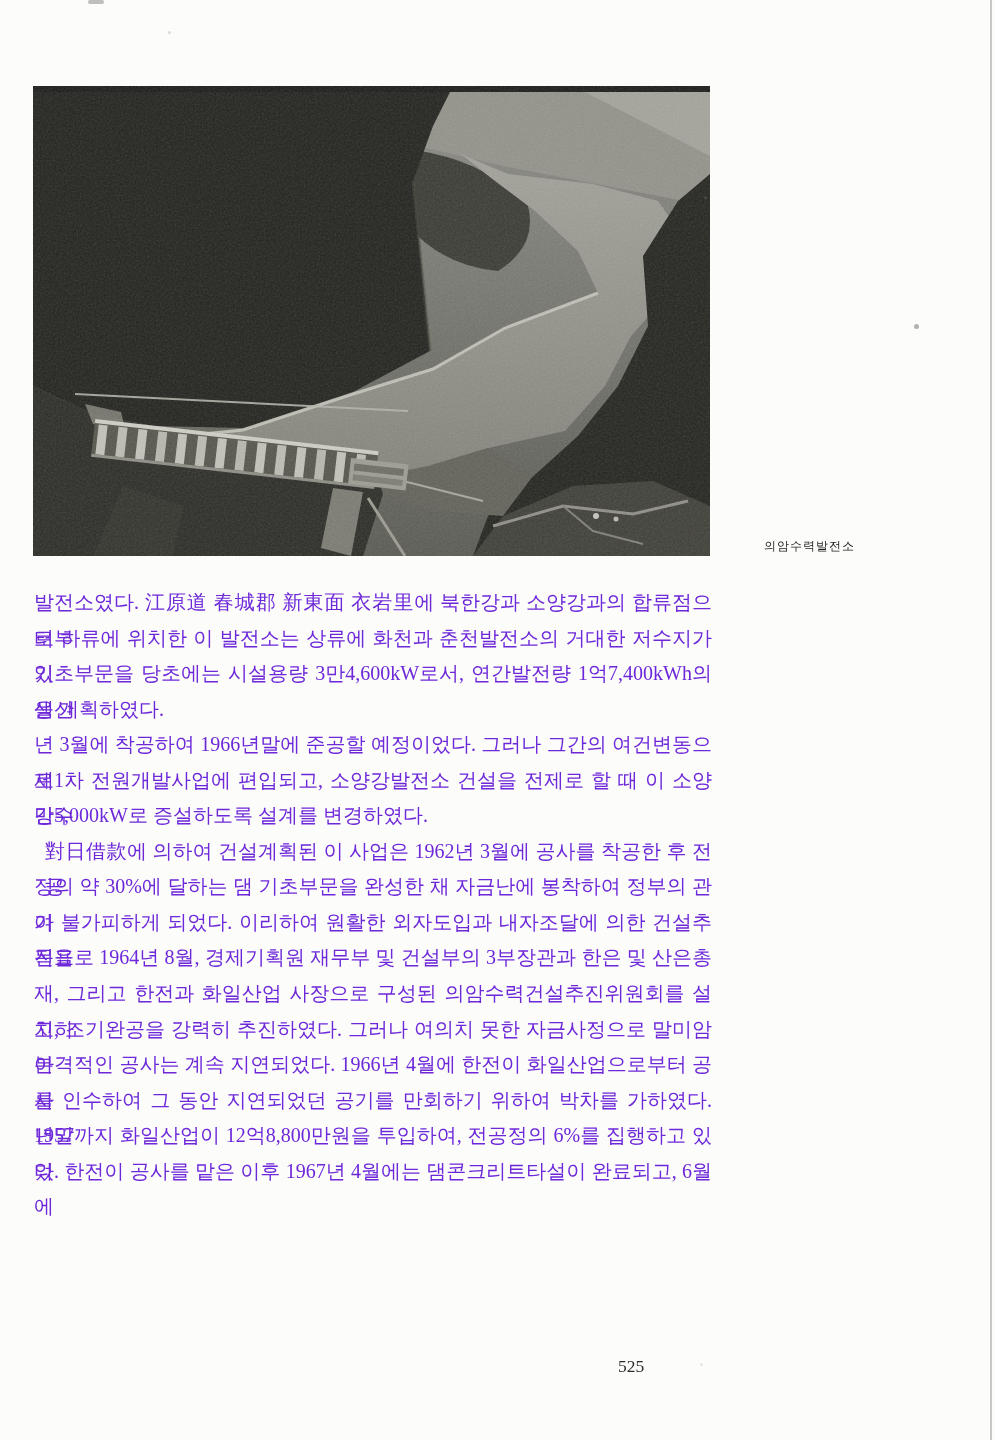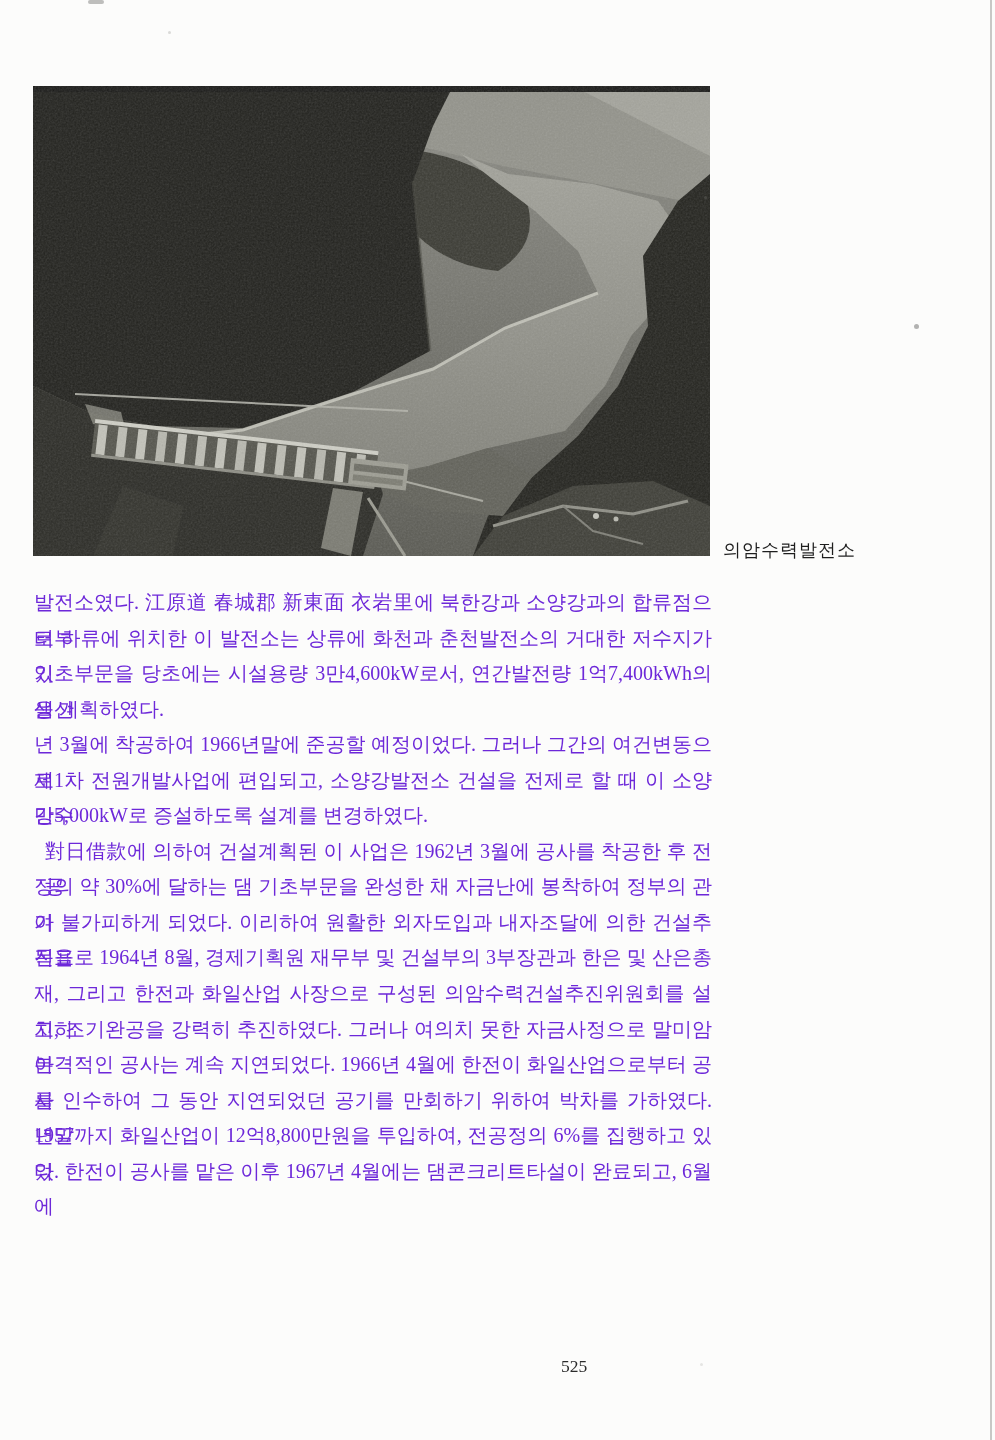--- a/index.html
+++ b/index.html
@@ -10,23 +10,23 @@
     overflow:hidden;
     font-family:"Liberation Serif","DejaVu Serif",serif;
   }
   
   .photo{
     position:absolute;left:33px;top:86px;width:677px;height:470px;
     background:#4a4a44;
   }
   .photo svg{display:block;width:100%;height:100%;}
   .photo-caption{
-    position:absolute;left:723px;top:538px;
+    position:absolute;left:764px;top:538px;
     font-family:"Liberation Sans","DejaVu Sans",sans-serif;
-    font-size:18px;letter-spacing:1px;color:#1e1e1e;
+    font-size:12px;letter-spacing:1px;color:#1e1e1e;
     white-space:nowrap;
   }
   
   .body-text{
     position:absolute;left:34px;top:585px;width:678px;
     font-size:20px;color:#6d28d9;
   }
   .line{
     height:35.55px;line-height:35.55px;
     white-space:nowrap;
@@ -51,21 +51,21 @@
     text-decoration-thickness:2px;
     text-underline-offset:5px;
   }
   .o-dotted{
     text-decoration:overline dotted rgba(120,120,120,.55);
     text-decoration-thickness:1.5px;
   }
   
   .page-number{
     position:absolute;left:561px;top:1356px;width:140px;
-    text-align:left;font-size:17.5px;color:#2b2b2b;
+    text-align:center;font-size:17.5px;color:#2b2b2b;
     font-family:"Liberation Serif","DejaVu Serif",serif;
   }
   
   .scan-edge{position:absolute;right:3px;top:0;width:2px;height:1440px;background:#c8c8c6;}
   .speck{position:absolute;background:#8b8b88;border-radius:50%;}
   .speck.s1{left:88px;top:0;width:16px;height:4px;border-radius:2px;opacity:.55;}
   .speck.s2{left:914px;top:324px;width:5px;height:5px;opacity:.65;}
   .speck.s3{left:168px;top:31px;width:3px;height:3px;opacity:.3;}
   .speck.s4{left:704px;top:196px;width:3px;height:3px;opacity:.25;}
   .speck.s5{left:700px;top:1363px;width:3px;height:3px;opacity:.2;}

